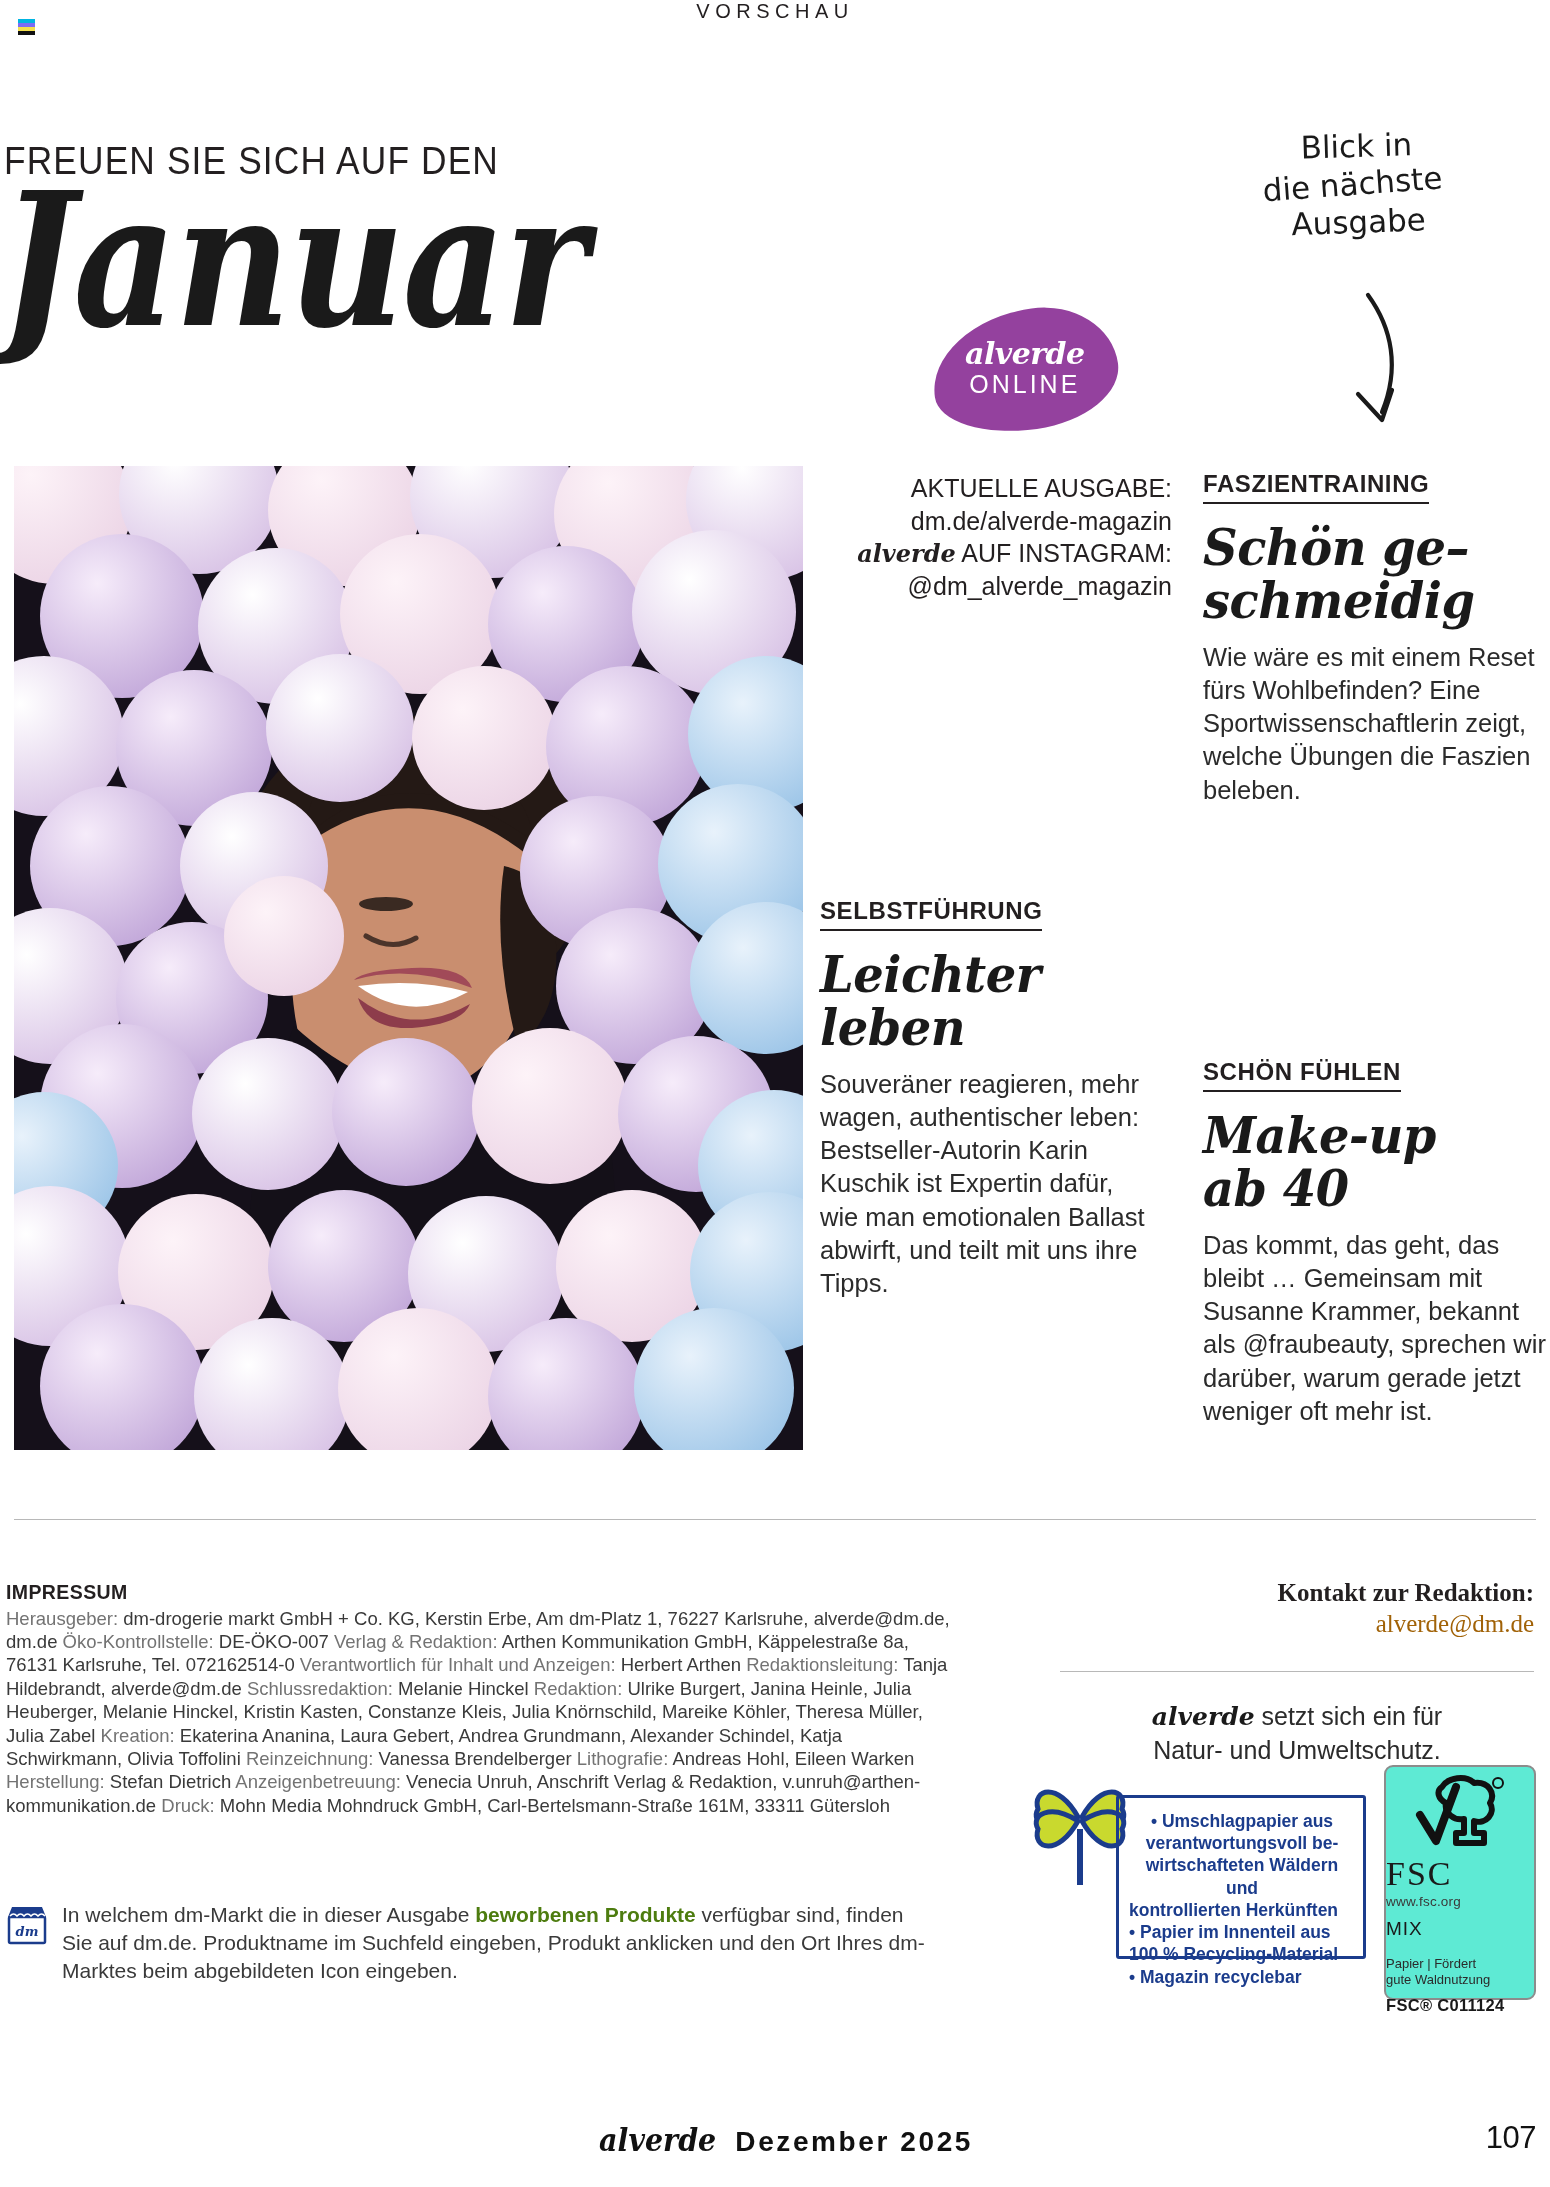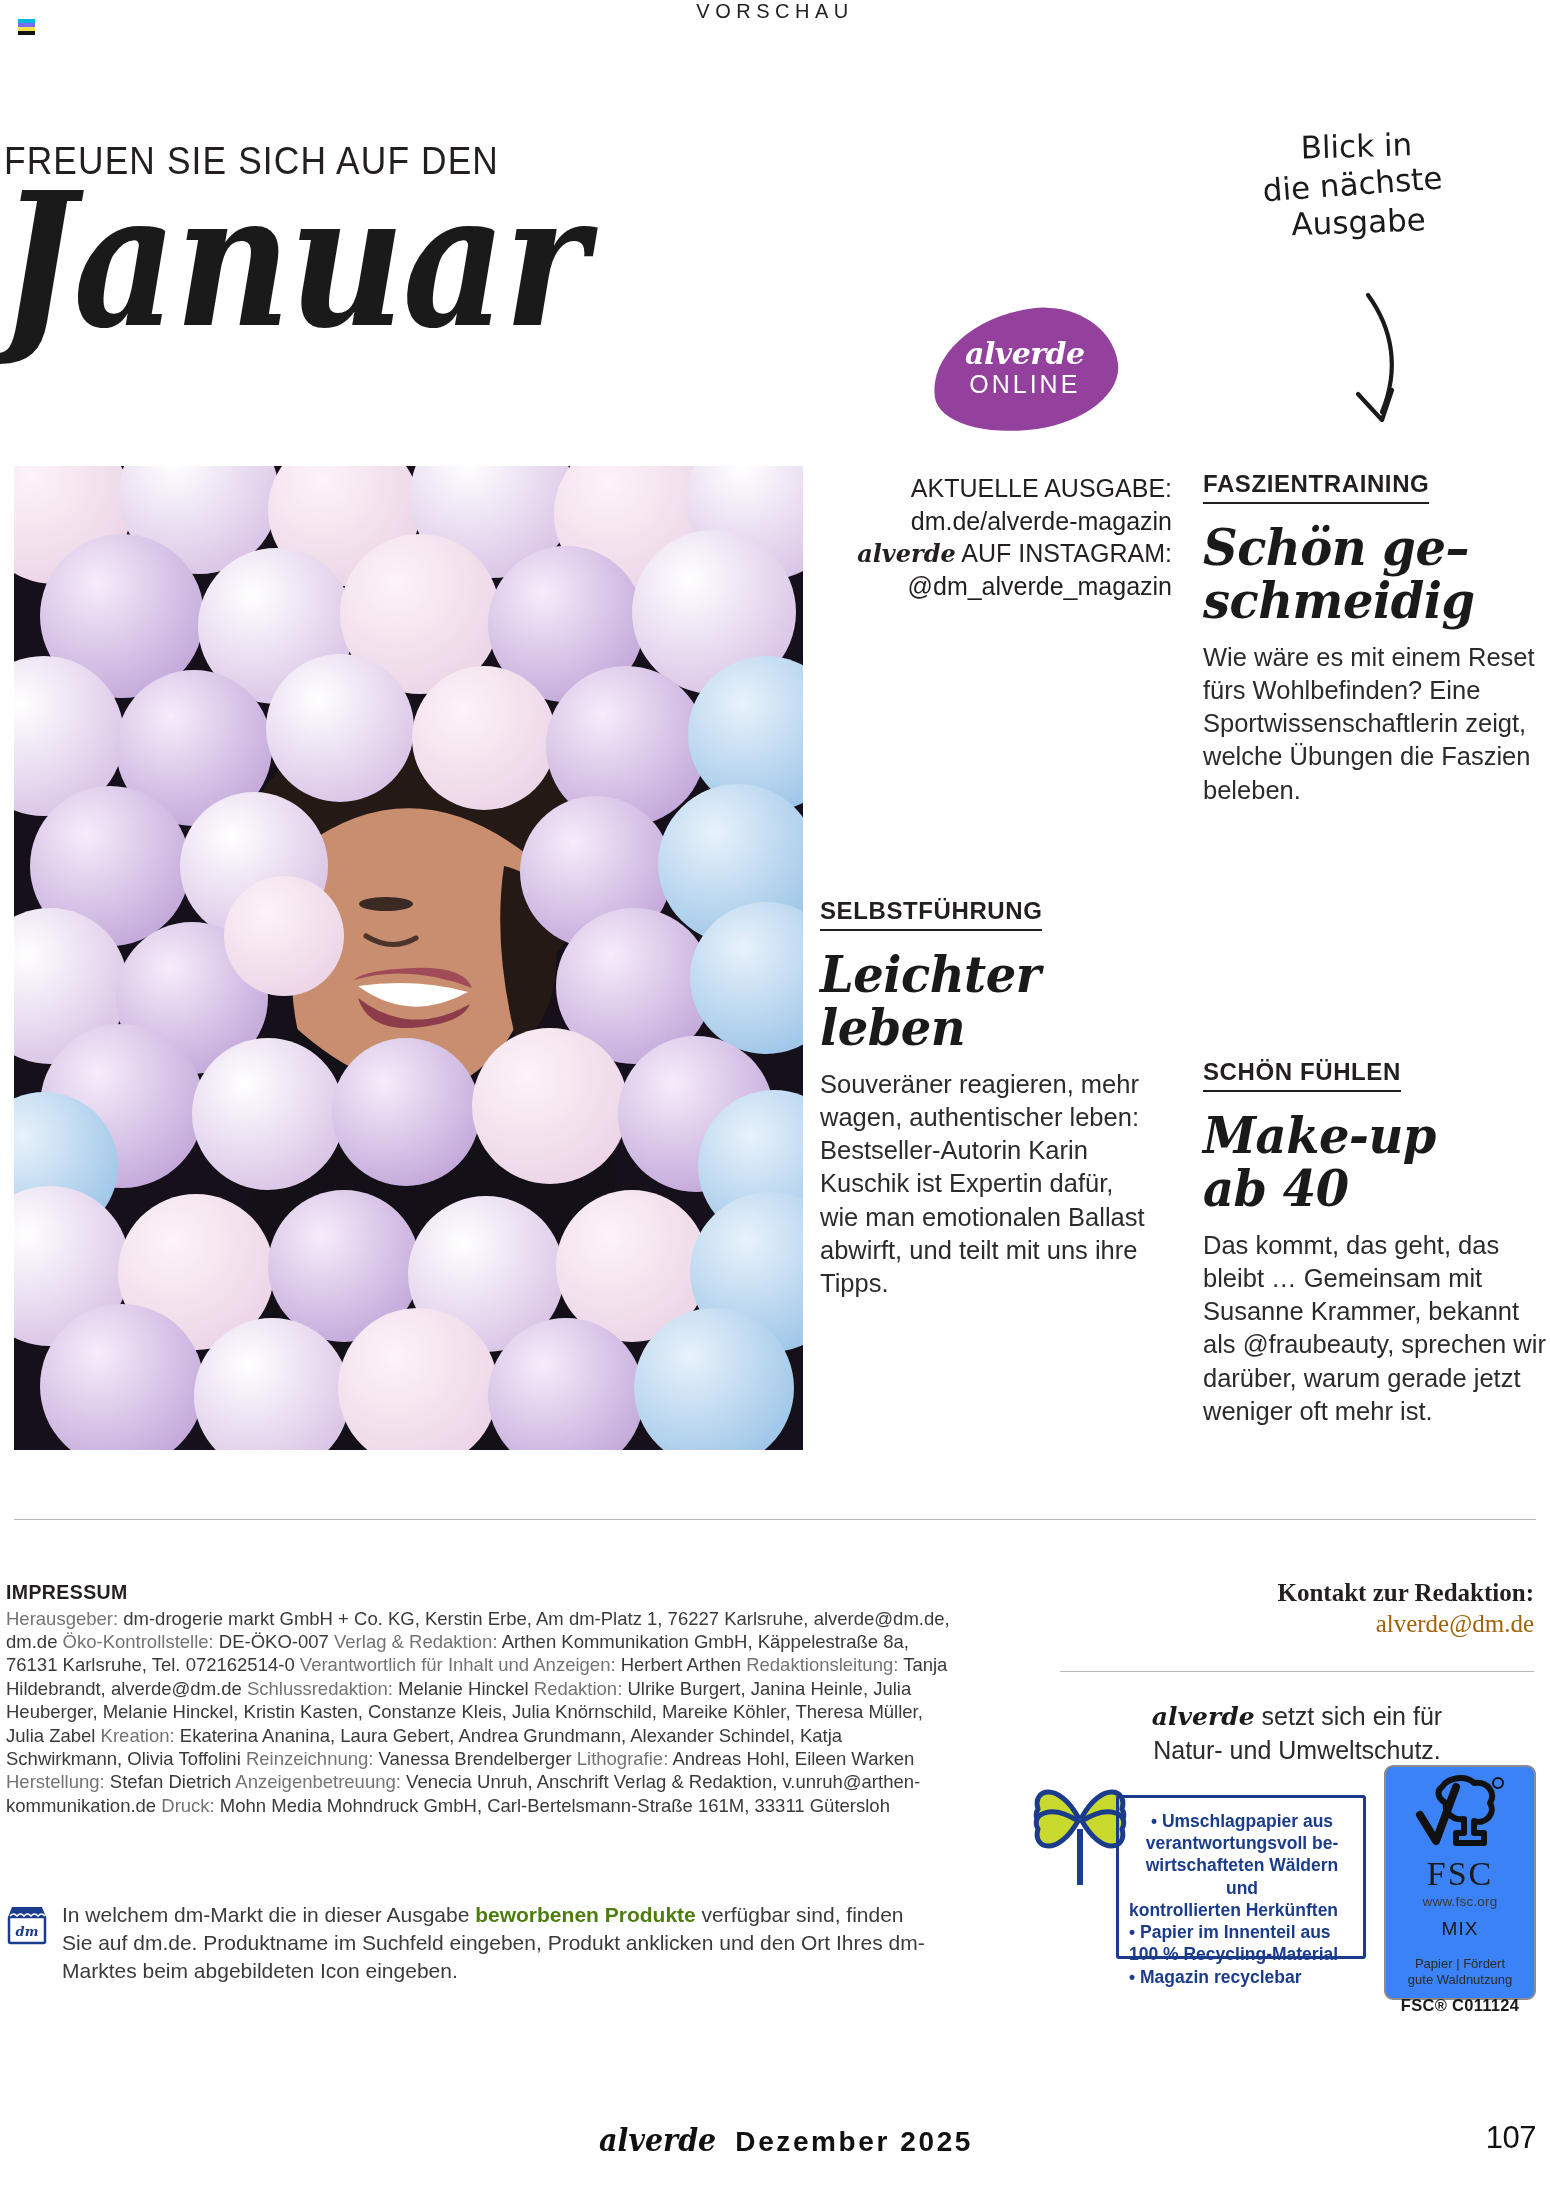--- a/index.html
+++ b/index.html
@@ -292,22 +292,21 @@
   }
   .eco-box .l-left { text-align: left; }
 
   
   .fsc {
     position: absolute;
     left: 1384px; top: 1765px;
     width: 152px; height: 235px;
     border: 2px solid #8c8c8c;
     border-radius: 9px;
-    background: #3b82f6;
-    text-align: center;
+    background: #5eead4;
     padding-top: 8px;
   }
   .fsc-tree { width: 96px; height: 80px; margin: 0 auto; display:block; }
   .fsc-word {
     font-family: "Liberation Serif", serif;
     font-size: 34px;
     font-weight: 400;
     letter-spacing: 2px;
     color: #1a1a1a;
     line-height: 1;

